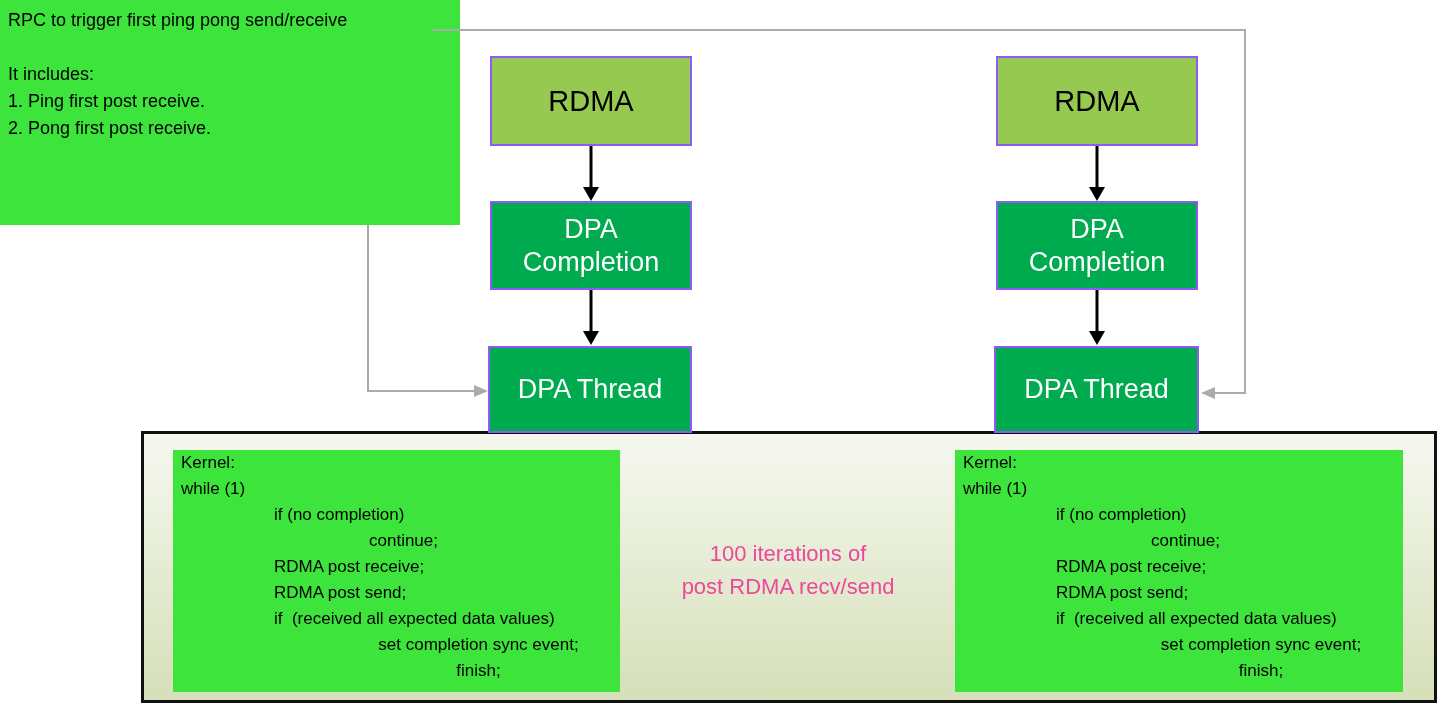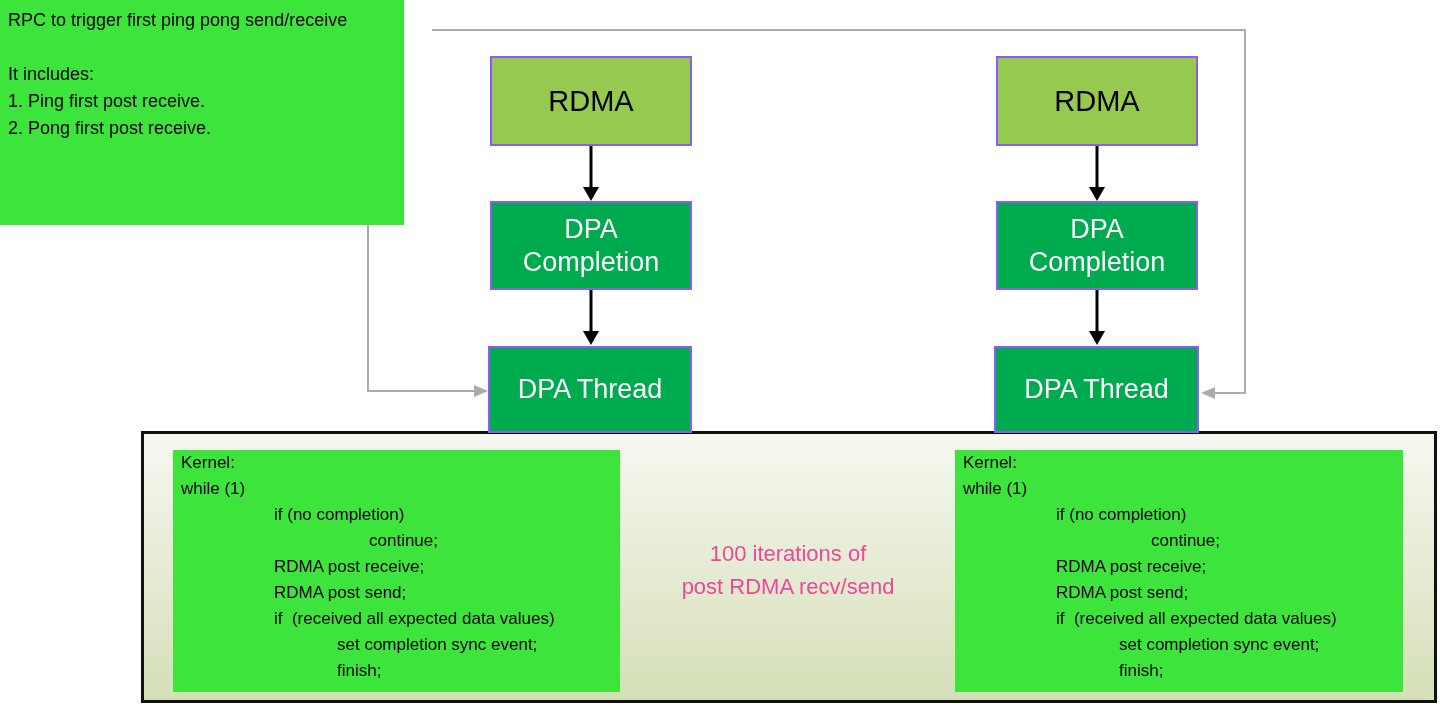--- a/index.html
+++ b/index.html
@@ -2,21 +2,21 @@
 <html style="--bright-green: #3CE43C; --rdma-green: #95C94F; --dpa-green: #00AB50; --panel-top: #F6F8F0; --panel-bottom: #D5DFB8; --connector-gray: #ABABAB; --arrow-black: #000000;"><head>
 <meta charset="utf-8">
 <style>
   html,body{margin:0;padding:0;background:#fff;}
   #canvas{
     position:relative;width:1440px;height:709px;overflow:hidden;background:#fff;
     font-family:"Liberation Sans",sans-serif;
   }
   
   .annotation{
-    position:absolute;left:0;top:0;width:404px;height:225px;
+    position:absolute;left:0;top:0;width:460px;height:225px;
     background:var(--bright-green);color:#000;
     padding:7px 6px 0 8px;box-sizing:border-box;
     font-size:18px;line-height:27px;
   }
   .ann-line{min-height:27px;white-space:pre;}
   
   .node{
     position:absolute;box-sizing:border-box;border:2px solid #8b5cf6;
     display:flex;align-items:center;justify-content:center;text-align:center;
     z-index:3;
@@ -41,21 +41,21 @@
     position:absolute;background:var(--bright-green);color:#000;
     box-sizing:border-box;z-index:2;
     font-size:17px;line-height:26px;
   }
   .kernel-left{left:173px;top:450px;width:447px;height:242px;}
   .kernel-right{left:955px;top:450px;width:448px;height:242px;}
   .kline{white-space:pre;}
   .ind0{padding-left:8px;}
   .ind1{padding-left:101px;}
   .ind2{padding-left:196px;}
-  .ind3{padding-left:164px;}
+  .ind3{padding-left:164px;text-align:center;}
   .loop-note{
     position:absolute;left:628px;top:537px;width:320px;z-index:2;
     text-align:center;color:#ec4899;font-size:22px;line-height:33px;
   }
   
   .connectors{position:absolute;left:0;top:0;width:1440px;height:709px;z-index:4;pointer-events:none;}
 </style>
 </head>
 <body>
 

